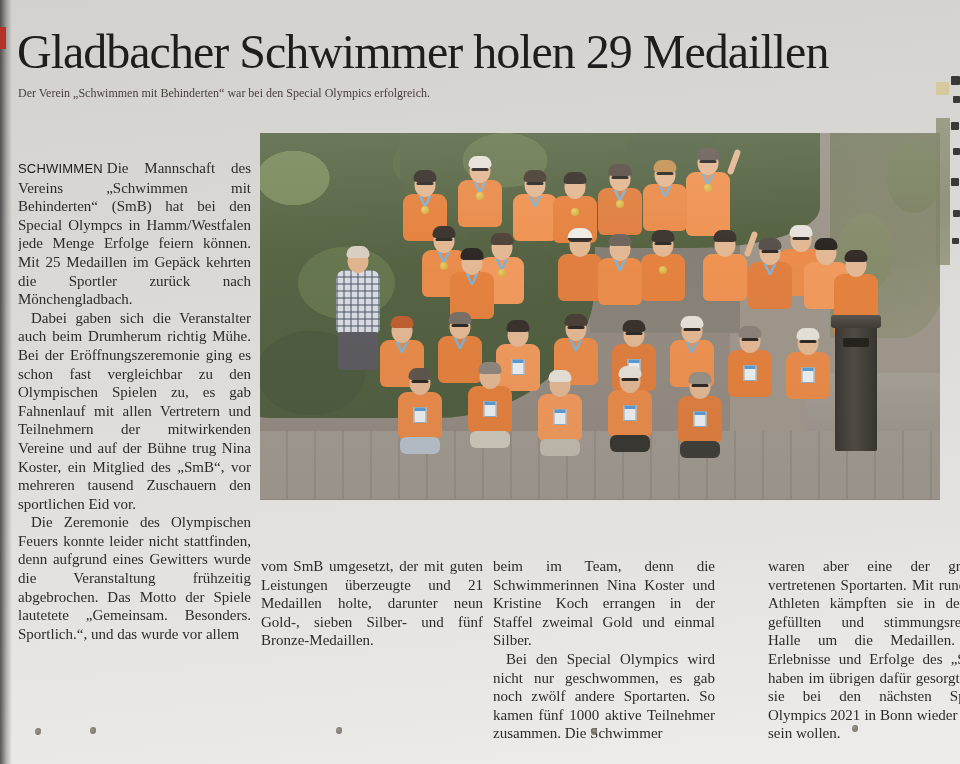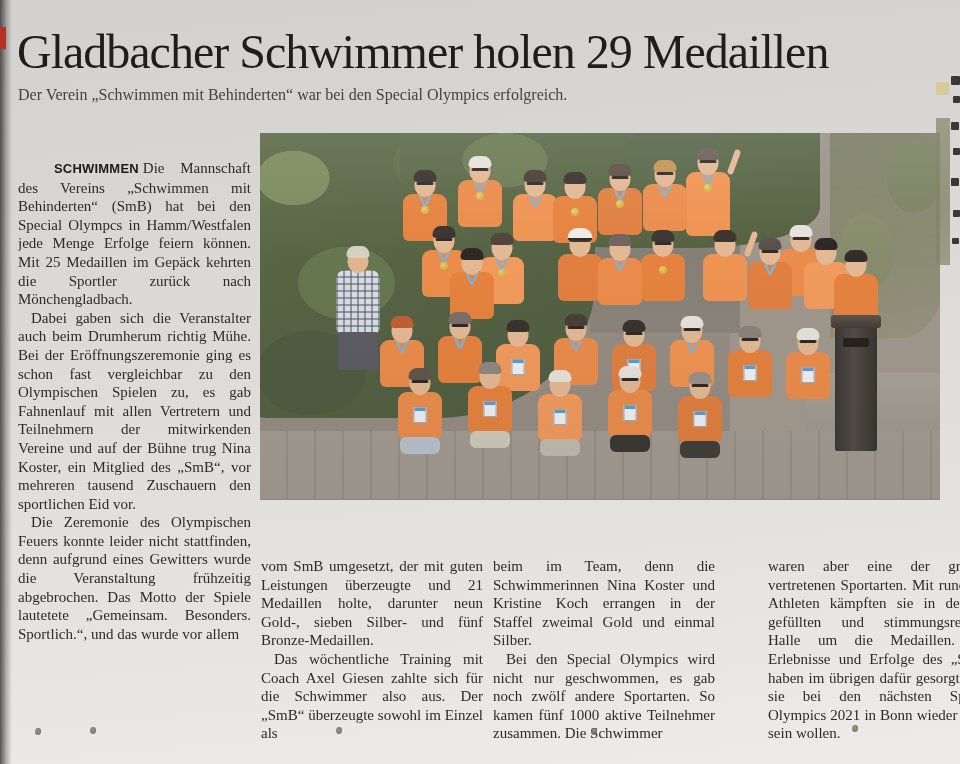--- a/index.html
+++ b/index.html
@@ -8,33 +8,33 @@
     background:linear-gradient(175deg,#d3d1ce 0%,#dbd9d6 35%,#e4e2df 70%,#edecea 100%);
     font-family:"Liberation Serif", serif; color:#2e2c2a;
   }
   .edge-left{position:absolute;left:0;top:0;width:12px;height:764px;
     background:linear-gradient(90deg,rgba(25,23,21,.7),rgba(25,23,21,.25) 55%,transparent);}
   .mark-red{position:absolute;left:0;top:27px;width:6px;height:22px;background:#b53229;}
   .headline{position:absolute;left:17px;top:24px;width:930px;margin:0;
     font-size:48px;font-weight:normal;letter-spacing:-1px;color:#1f1e1d;
     font-family:"Liberation Serif",serif;white-space:nowrap;}
   .subhead{position:absolute;left:18px;top:86px;width:800px;margin:0;
-    font-size:16px;font-weight:normal;color:#4a403c;letter-spacing:0;}
+    font-size:12px;font-weight:normal;color:#4a403c;letter-spacing:0;}
   .byline{position:absolute;left:18px;top:128px;width:218px;
     font-family:"Liberation Sans",sans-serif;font-size:11.5px;font-weight:bold;
     color:#24221f;letter-spacing:.3px;padding-bottom:4px;border-bottom:1.6px solid #4b4742;}
   .col{position:absolute;text-align:justify;font-size:15px;line-height:18.6px;color:#2d2b28;overflow:hidden;}
   .col p{margin:0;}
   .col p.ind{text-indent:13px;}
   .col1{left:18px;top:159px;width:233px;height:600px;}
   .col2{left:261px;top:557px;width:222px;height:200px;}
   .col3{left:493px;top:557px;width:222px;height:200px;}
   .col4{left:768px;top:557px;width:226px;height:200px;}
-  .kicker{font-family:"Liberation Sans",sans-serif;font-weight:bold;font-size:13px;
-    letter-spacing:.2px;color:#1d1b19;margin-right:4px;margin-left:36px;}
+  .kicker{font-family:"Liberation Sans",sans-serif;font-weight:normal;font-size:13px;
+    letter-spacing:.2px;color:#1d1b19;margin-right:4px;}
   
   .photo{position:absolute;left:260px;top:133px;width:680px;height:366px;overflow:hidden;
     background:#958d83;box-shadow:0 1px 0 #8a8680;}
   .ph{position:absolute;}
   .stone{left:330px;top:0;width:150px;height:200px;background:linear-gradient(180deg,#7c766d,#8a847a);z-index:1;}
   .wallR{left:470px;top:0;width:210px;height:310px;background:linear-gradient(180deg,#9a9287,#a39b90);z-index:0;}
   .foliageL{left:-20px;top:-15px;width:355px;height:300px;z-index:2;border-radius:0 0 45% 8%;
     background:
       radial-gradient(60px 45px at 15% 20%,#7b8a5d 0 60%,transparent 61%),
       radial-gradient(70px 50px at 55% 15%,#5f6e48 0 60%,transparent 61%),
@@ -344,21 +344,20 @@
         <div class="p-head" style="background-color: rgb(227, 184, 148);"></div>
         <div class="p-hair" style="background-color: rgb(154, 145, 137);"></div>
         <div class="p-glasses"></div>
         <div class="p-badge"></div>
       </div>
     </div>
 
 
   <div class="col col2">
     <p>vom SmB umgesetzt, der mit guten Leistungen überzeugte und 21 Medaillen holte, darunter neun Gold-, sieben Silber- und fünf Bronze-Medaillen.</p>
-    <p class="ind">Das wöchentliche Training mit Coach Axel Giesen zahlte sich für die Schwimmer also aus. Der „SmB“ überzeugte sowohl im Einzel als</p>
   </div>
   <div class="col col3">
     <p>beim im Team, denn die Schwimmerinnen Nina Koster und Kristine Koch errangen in der Staffel zweimal Gold und einmal Silber.</p>
     <p class="ind">Bei den Special Olympics wird nicht nur geschwommen, es gab noch zwölf andere Sportarten. So kamen fünf 1000 aktive Teilnehmer zusammen. Die Schwimmer</p>
   </div>
   <div class="col col4">
     <p>waren aber eine der größten vertretenen Sportarten. Mit rund 200 Athleten kämpften sie in der gut gefüllten und stimmungsreichen Halle um die Medaillen. Die Erlebnisse und Erfolge des „SmB“ haben im übrigen dafür gesorgt, dass sie bei den nächsten Special Olympics 2021 in Bonn wieder dabei sein wollen.</p>
   </div>
 
   <div class="greenstrip"></div>

